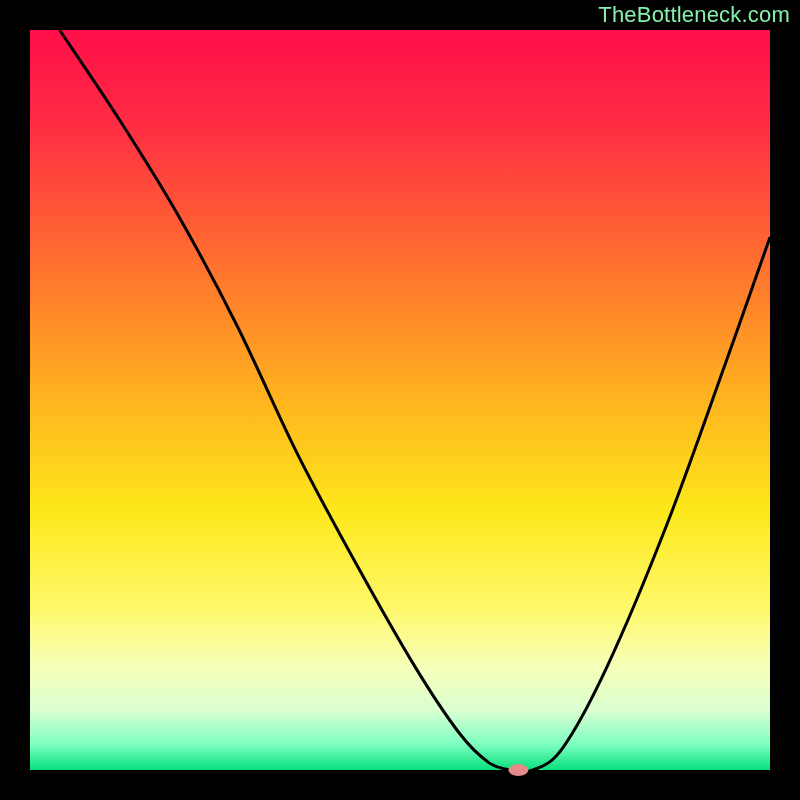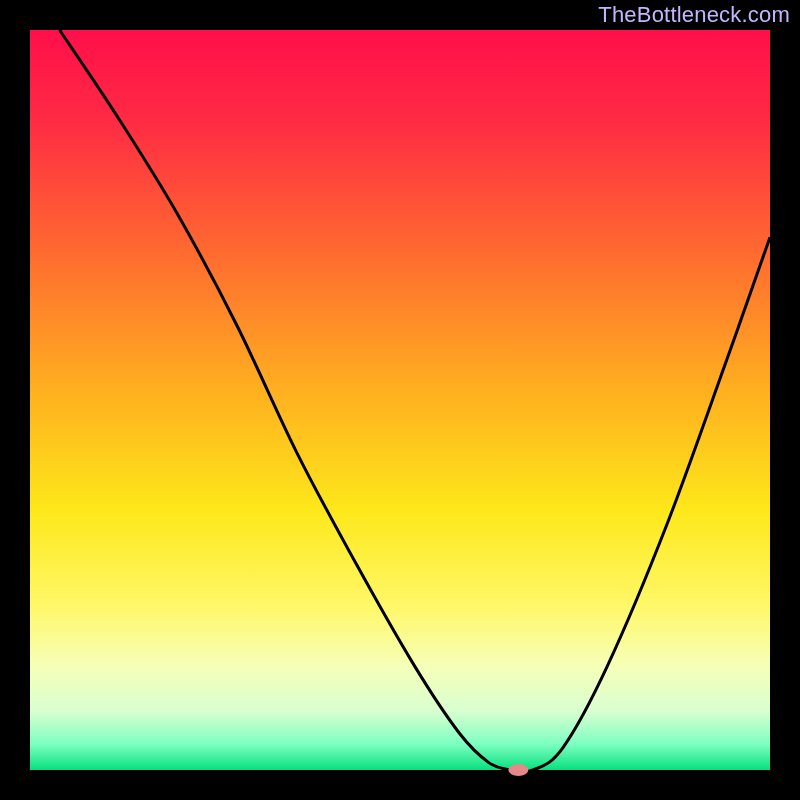--- a/index.html
+++ b/index.html
@@ -14,21 +14,21 @@
   .frame {
     position: relative;
     width: 800px;
     height: 800px;
     background: #000;
   }
   .watermark {
     position: absolute;
     top: 2px;
     right: 10px;
-    color: #c4b5fd;
+    color: #86efac;
     font-size: 22px;
     font-weight: 500;
     letter-spacing: 0.2px;
     z-index: 10;
   }
   svg.plot {
     position: absolute;
     left: 0;
     top: 0;
   }

